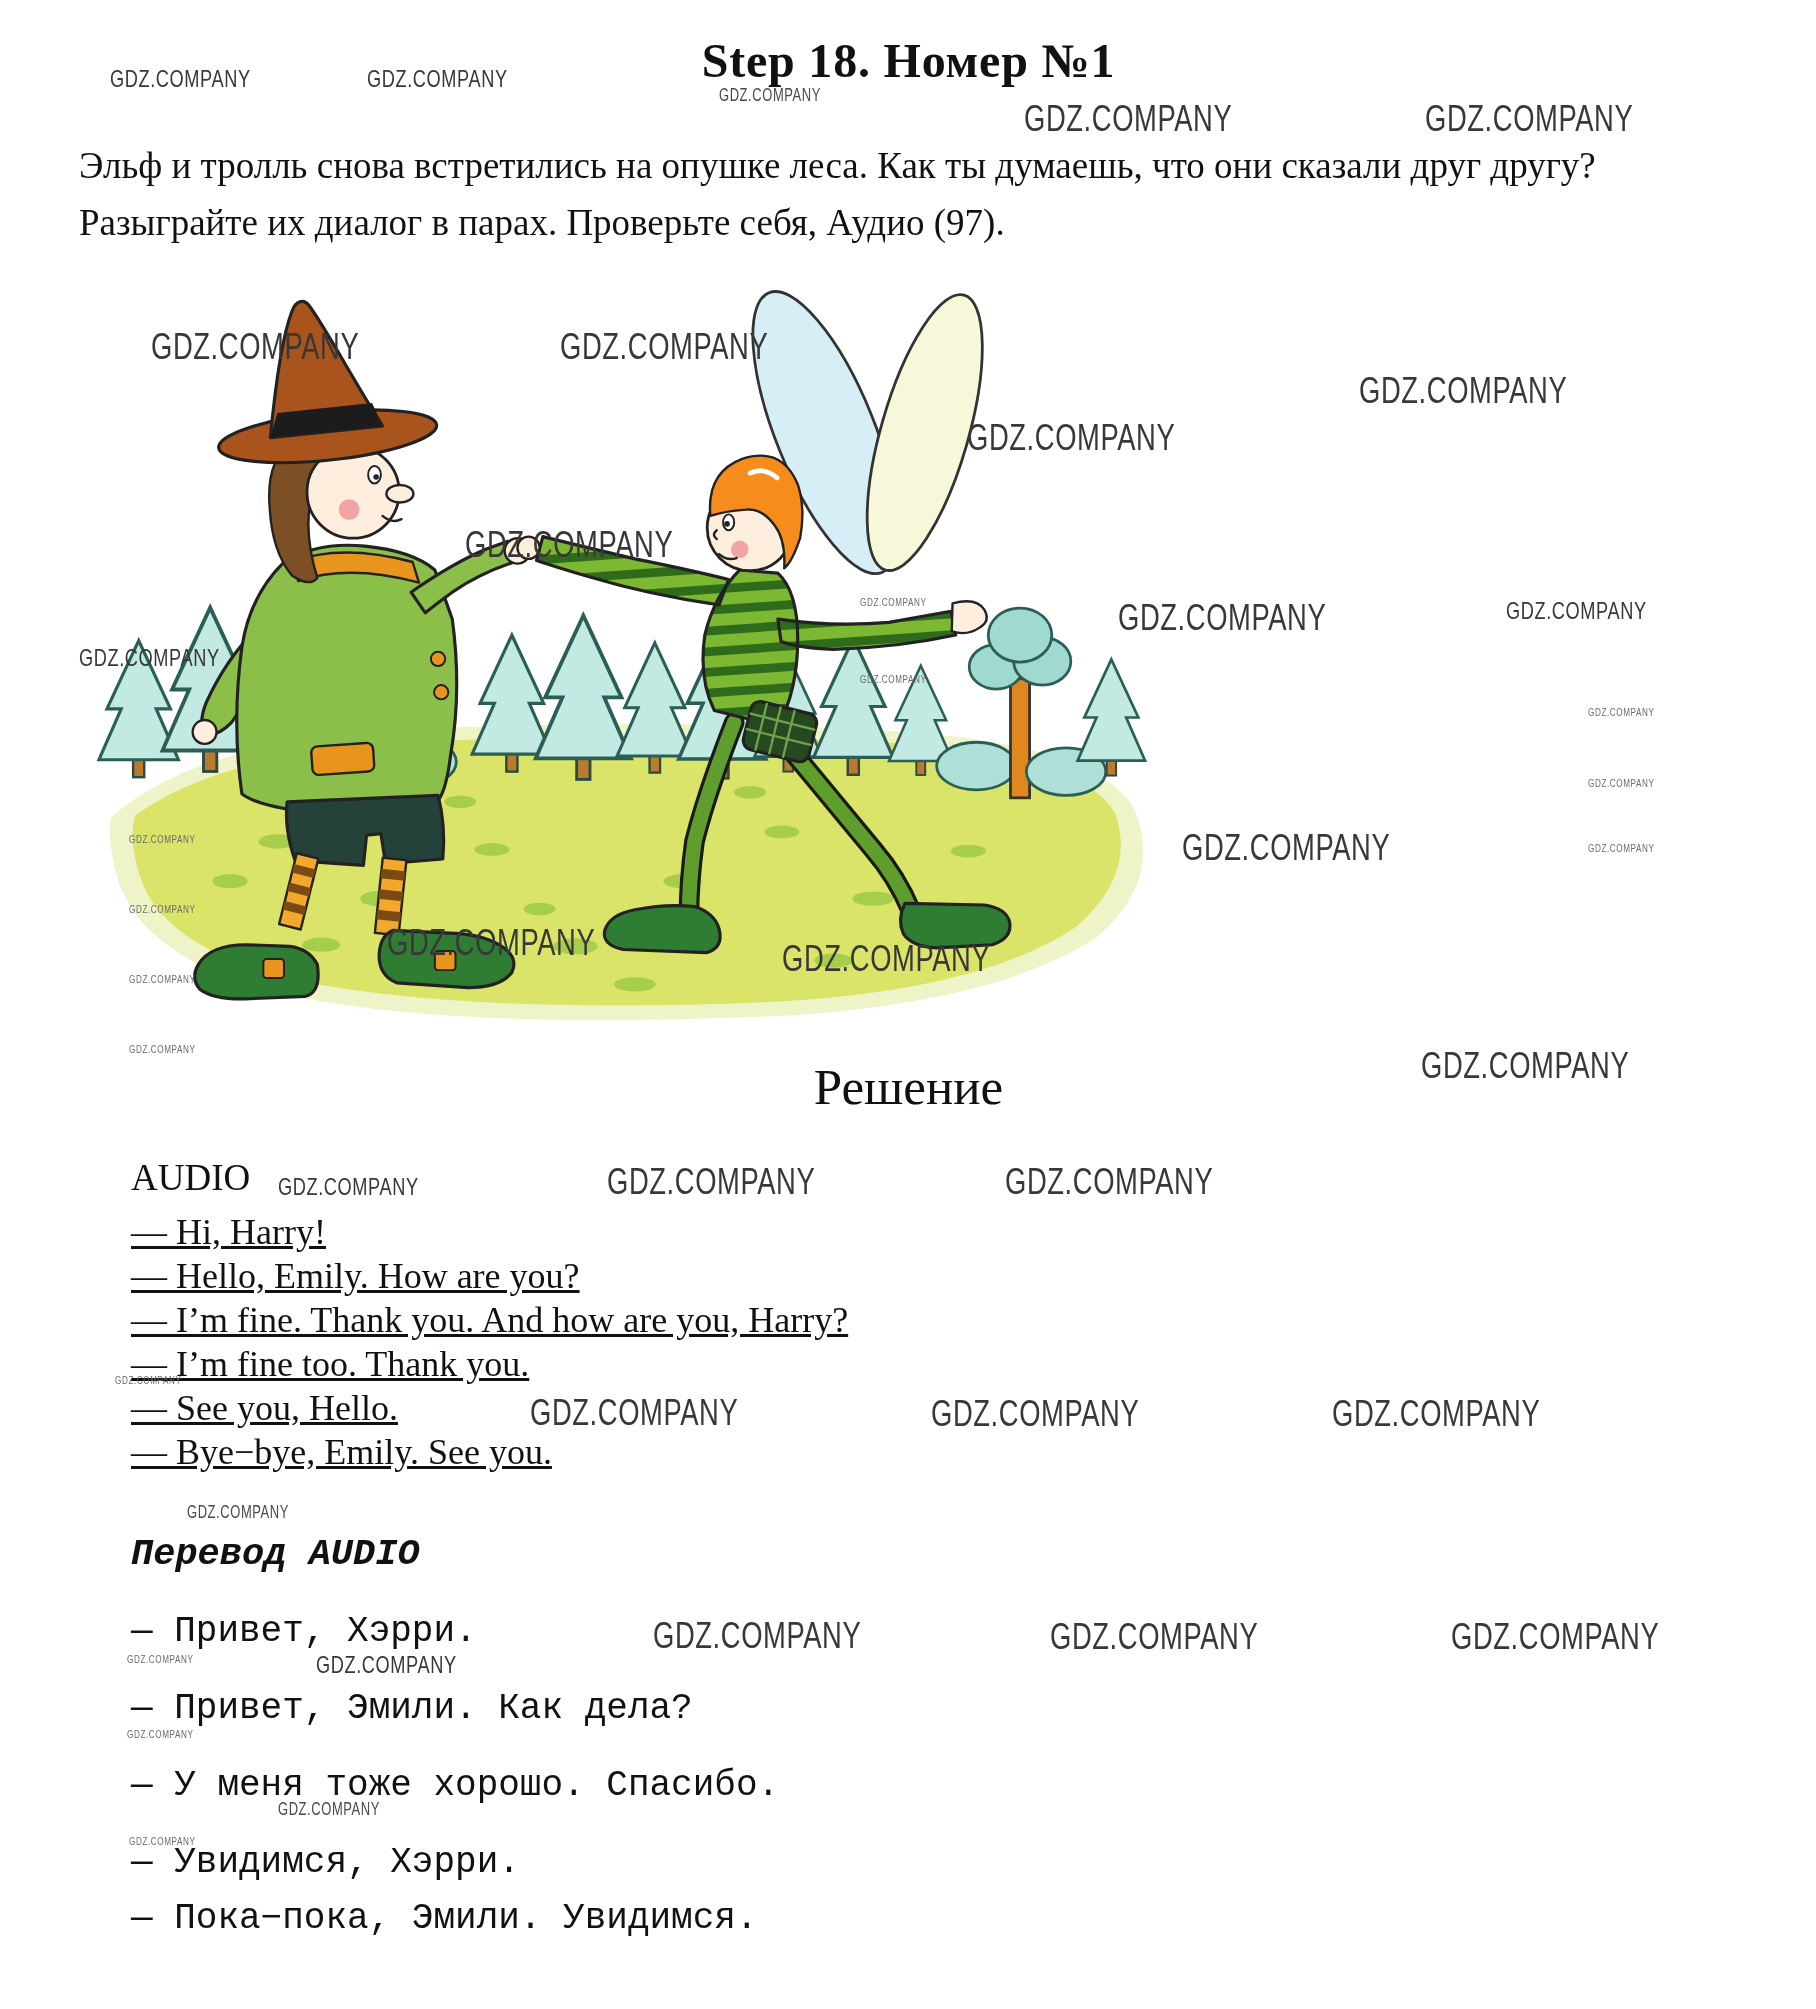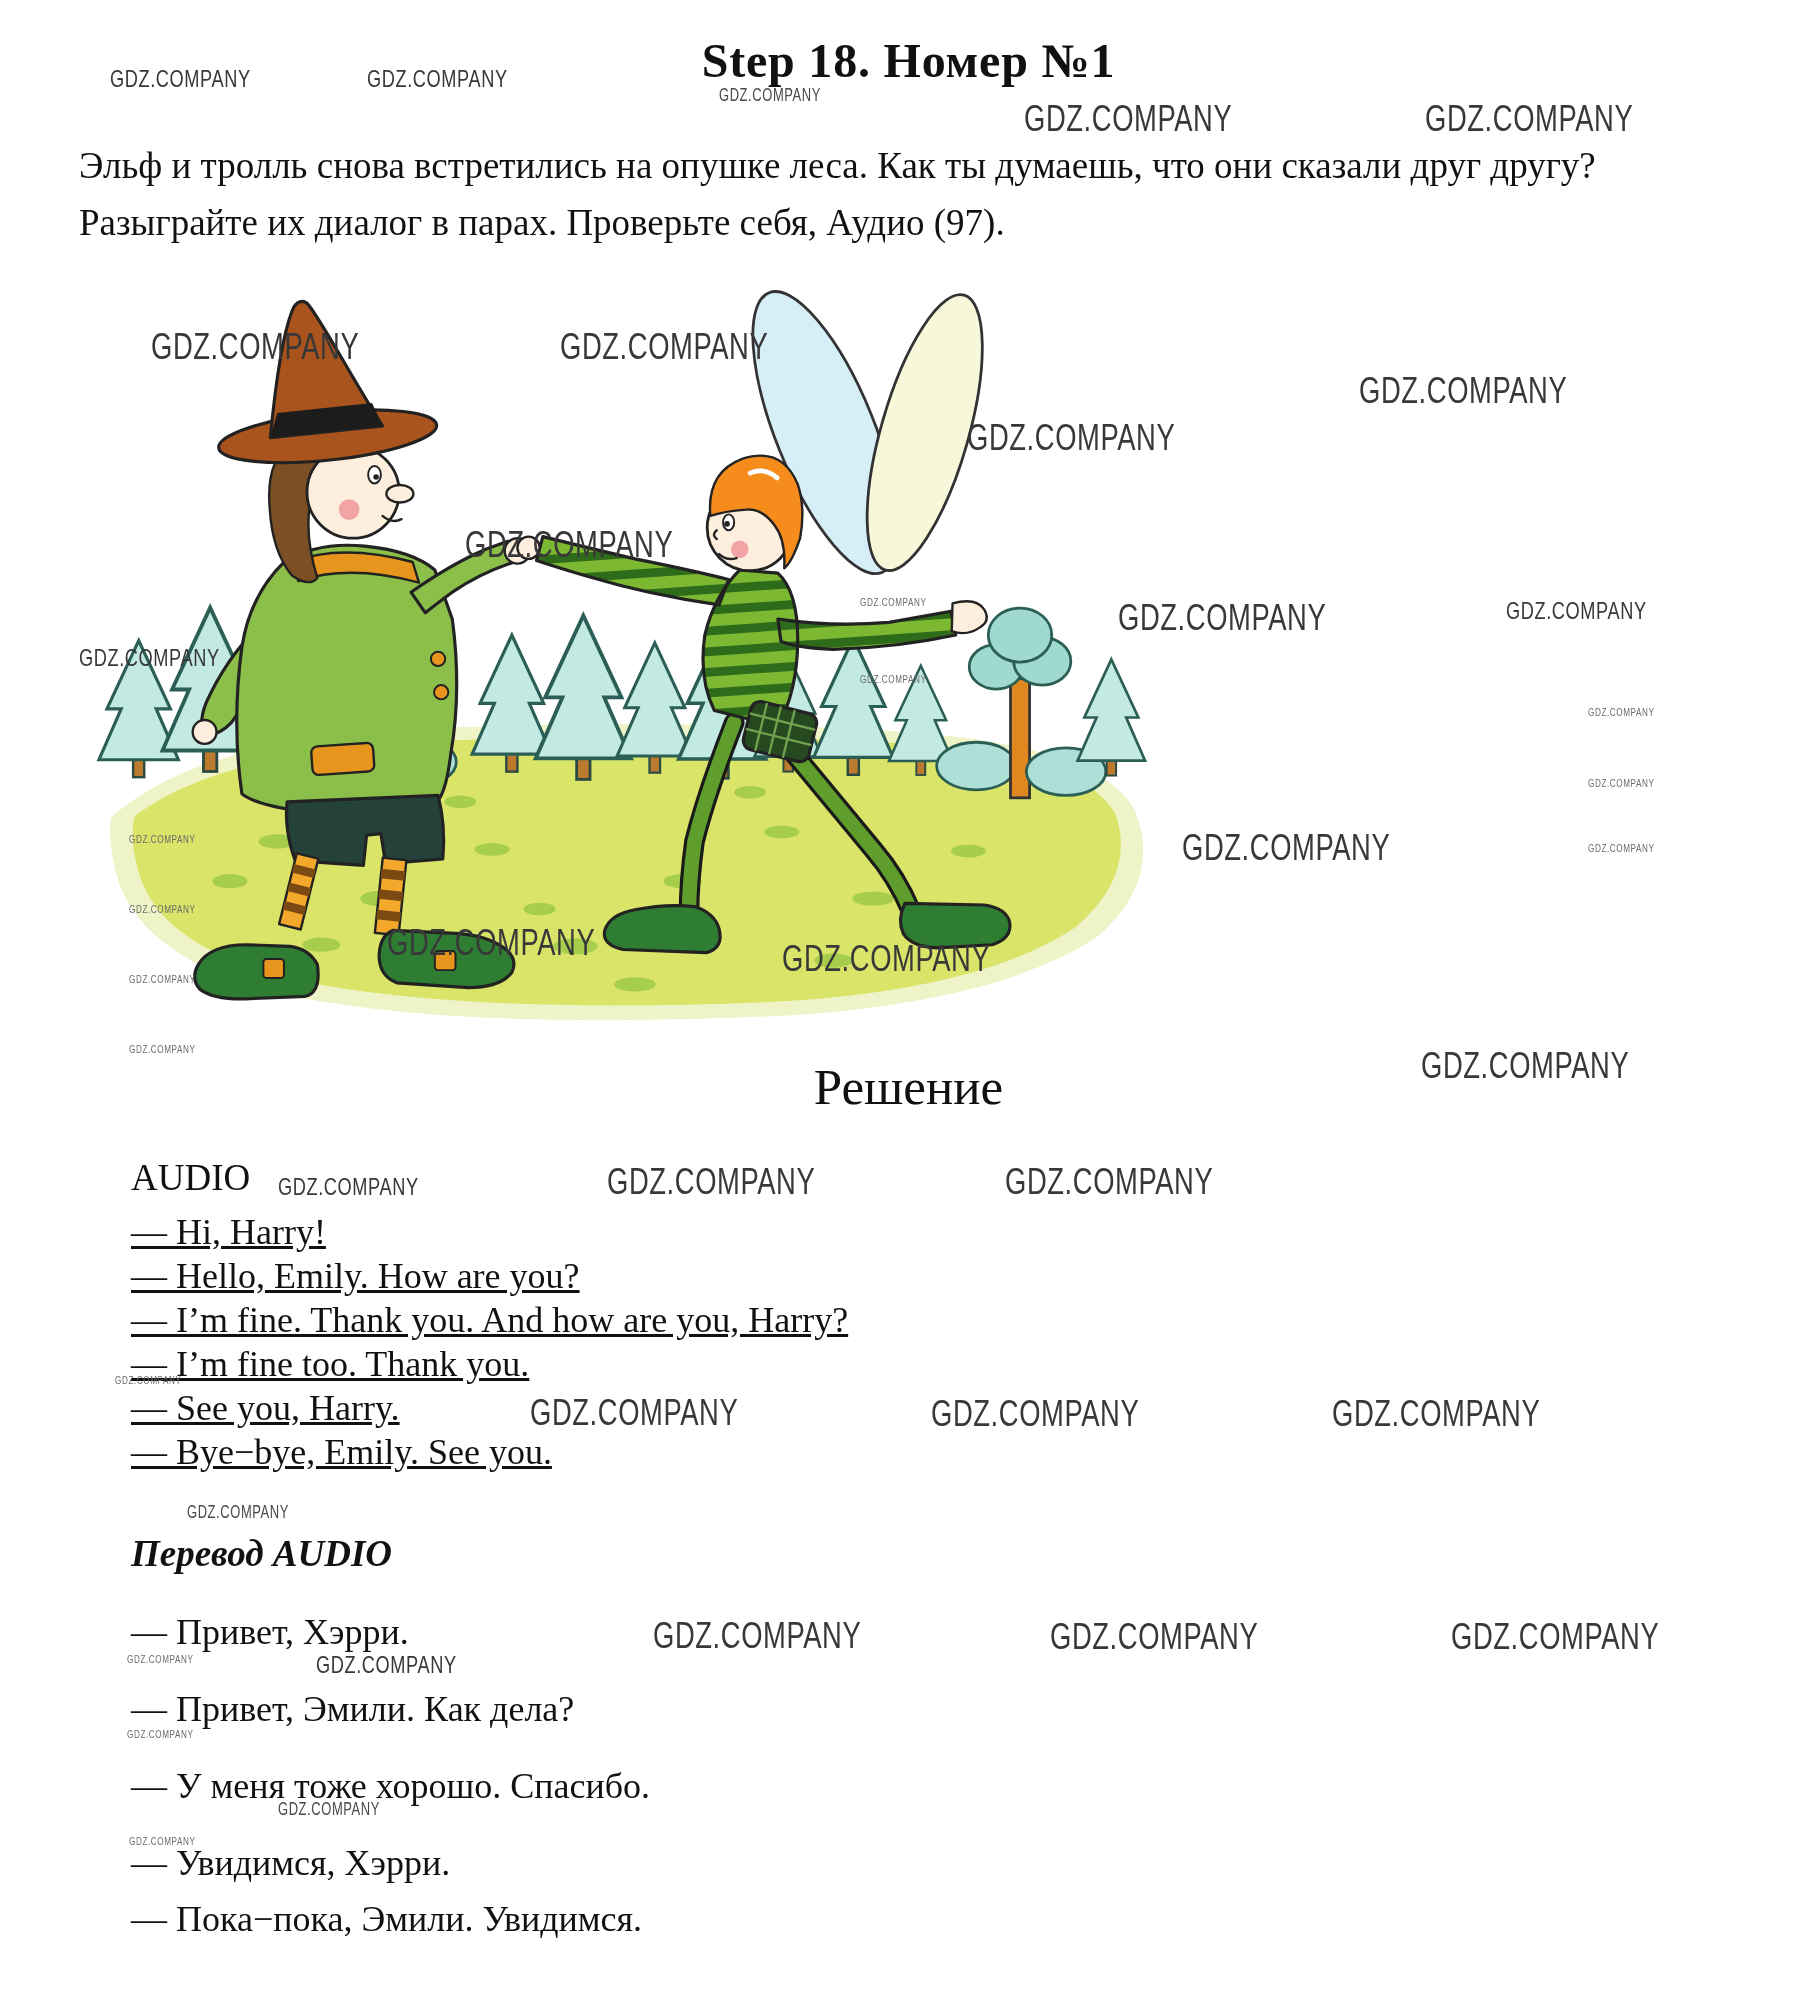--- a/index.html
+++ b/index.html
@@ -8,21 +8,21 @@
   .title{position:absolute;top:33px;left:0;width:100%;margin:0;text-align:center;
          font-size:48px;font-weight:600;letter-spacing:0.8px;}
   .task{position:absolute;left:79px;top:137px;width:1675px;margin:0;
         font-size:37px;line-height:57px;}
   .illustration{position:absolute;left:79px;top:246px;width:1096px;height:794px;}
   .solution{position:absolute;top:1058px;left:0;width:100%;margin:0;text-align:center;
             font-size:51px;font-weight:400;}
   .audio{position:absolute;left:131px;top:1158px;font-size:36px;line-height:44px;}
   .audio .heading{font-weight:normal;font-size:37px;height:52px;line-height:40px;}
   .audio .line{height:44px;white-space:nowrap;text-decoration:underline;}
-  .trans{position:absolute;left:131px;top:1534px;font-size:36px;line-height:46px;}
+  .trans{position:absolute;left:131px;top:1534px;font-size:36px;line-height:46px;font-family:Liberation Mono, monospace;}
   .trans .heading{font-weight:bold;font-style:italic;font-size:37px;height:44px;line-height:40px;}
   .trans .line{height:46px;white-space:nowrap;margin-top:31px;}
   .trans .line.gap{margin-top:9.5px;}
   .wm{position:absolute;font-family:"Liberation Sans","DejaVu Sans",sans-serif;color:#383838;
       letter-spacing:0.8px;transform:scaleX(0.74);transform-origin:0 0;white-space:nowrap;line-height:1;}
   .wm-lg{font-size:37px;}
   .wm-md{font-size:24.6px;}
   .wm-sm{font-size:17.5px;color:#4a4a4a;}
   .wm-xs{font-size:11px;color:#6a6a6a;}
 </style>
@@ -212,21 +212,21 @@
   </div>
 
   <h2 class="solution">Решение</h2>
 
   <div class="audio">
     <div class="heading">AUDIO</div>
     <div class="line">— Hi, Harry!</div>
     <div class="line">— Hello, Emily. How are you?</div>
     <div class="line">— I’m fine. Thank you. And how are you, Harry?</div>
     <div class="line">— I’m fine too. Thank you.</div>
-    <div class="line">— See you, Harry.</div>
+    <div class="line">— See you, Hello.</div>
     <div class="line">— Bye−bye, Emily. See you.</div>
   </div>
 
   <div class="trans">
     <div class="heading">Перевод AUDIO</div>
     <div class="line">— Привет, Хэрри.</div>
     <div class="line">— Привет, Эмили. Как дела?</div>
     <div class="line">— У меня тоже хорошо. Спасибо.</div>
     <div class="line">— Увидимся, Хэрри.</div>
     <div class="line gap">— Пока−пока, Эмили. Увидимся.</div>

